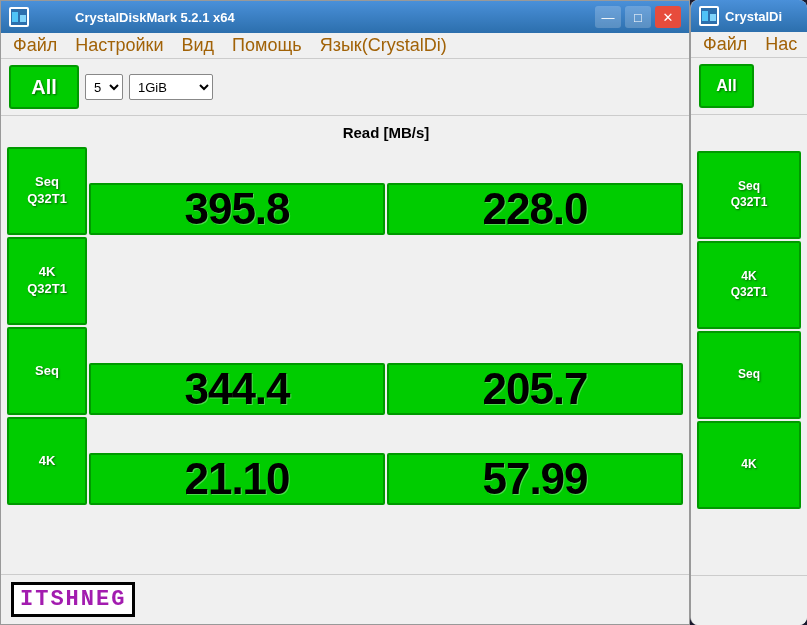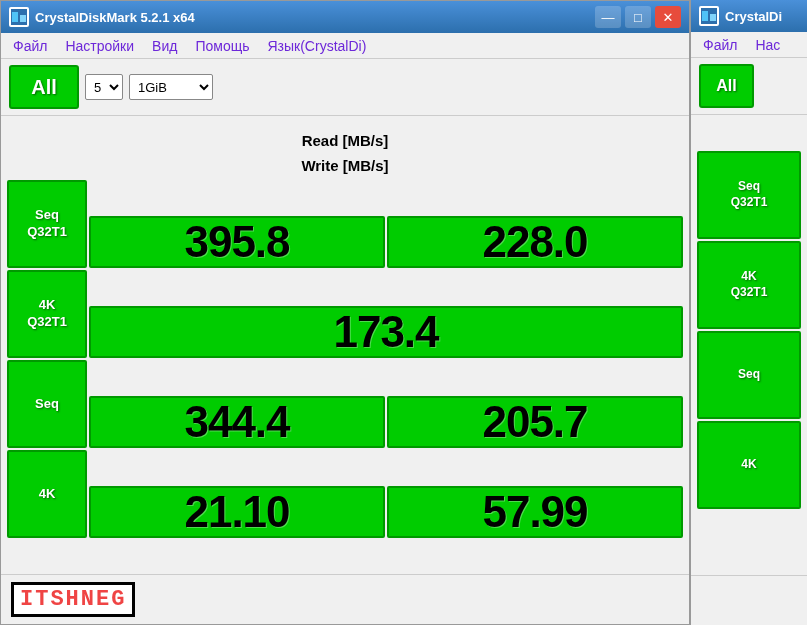--- a/index.html
+++ b/index.html
@@ -43,20 +43,21 @@
       font-size: 10px;
       font-weight: bold;
       color: #2c6fad;
     }
 
     .title-bar-text {
       color: white;
       font-size: 13px;
       font-weight: 600;
       flex: 1;
+      margin-left: 40px;
     }
 
     .title-bar-controls {
       display: flex;
       gap: 4px;
     }
 
     .title-btn {
       width: 26px;
       height: 22px;
@@ -77,22 +78,22 @@
       height: 26px;
       display: flex;
       align-items: center;
       padding: 0 4px;
       border-bottom: 1px solid #ccc;
       gap: 2px;
     }
 
     .menu-item {
       padding: 2px 8px;
-      font-size: 14px;
-      color: #6d28d9;
+      font-size: 18px;
+      color: #a16207;
       cursor: pointer;
       border-radius: 2px;
     }
 
     .toolbar {
       background: #f0f0f0;
       padding: 6px 8px;
       display: flex;
       align-items: center;
       gap: 6px;
@@ -132,23 +133,22 @@
     .benchmark-table {
       flex: 1;
       display: flex;
       flex-direction: column;
       padding: 4px 6px;
       gap: 2px;
     }
 
     .table-header {
       display: flex;
-      gap: 8px;
+      gap: 2px;
       padding: 4px 0;
-      flex-direction: column;
     }
 
     .header-spacer {
       width: 80px;
     }
 
     .header-cell {
       flex: 1;
       text-align: center;
       font-size: 15px;
@@ -202,36 +202,37 @@
       border-top: 1px solid #ccc;
       display: flex;
       align-items: center;
       padding: 0 10px;
     }
 
     .watermark {
       font-family: 'Courier New', monospace;
       font-size: 22px;
       font-weight: bold;
-      color: #ef4444;
+      color: #a21caf;
       letter-spacing: 2px;
       border: 3px solid #000;
       padding: 2px 6px;
       background: #fff;
     }
 
     
     .window-right {
       width: 117px;
       height: 625px;
       background: #f0f0f0;
       display: flex;
       flex-direction: column;
       border-left: 1px solid #999;
       overflow: hidden;
+      border-radius: 8px;
     }
 
     .title-bar-right {
       background: linear-gradient(to bottom, #4a90d9, #2c6fad);
       height: 32px;
       display: flex;
       align-items: center;
       padding: 0 8px;
       gap: 6px;
     }
@@ -367,38 +368,36 @@
       <option>1GiB</option>
     </select>
   </div>
 
   <div class="main-content">
     <div class="benchmark-table">
 
       <div class="table-header">
         <div class="header-spacer"></div>
         <div class="header-cell">Read [MB/s]</div>
-        <div class="header-cell">Write [MB/s]</div>
       </div>
 
       <div class="table-row">
         <div class="row-label">
           <span style="white-space:pre-line;">Seq
 Q32T1</span>
         </div>
         <div class="row-value">395.8</div>
         <div class="row-value">228.0</div>
       </div>
 
       <div class="table-row">
         <div class="row-label">
           <span style="white-space:pre-line;">4K
 Q32T1</span>
         </div>
-        <div class="row-value">173.4</div>
       </div>
 
       <div class="table-row">
         <div class="row-label">
           <span style="white-space:pre-line;">Seq</span>
         </div>
         <div class="row-value">344.4</div>
         <div class="row-value">205.7</div>
       </div>
 

